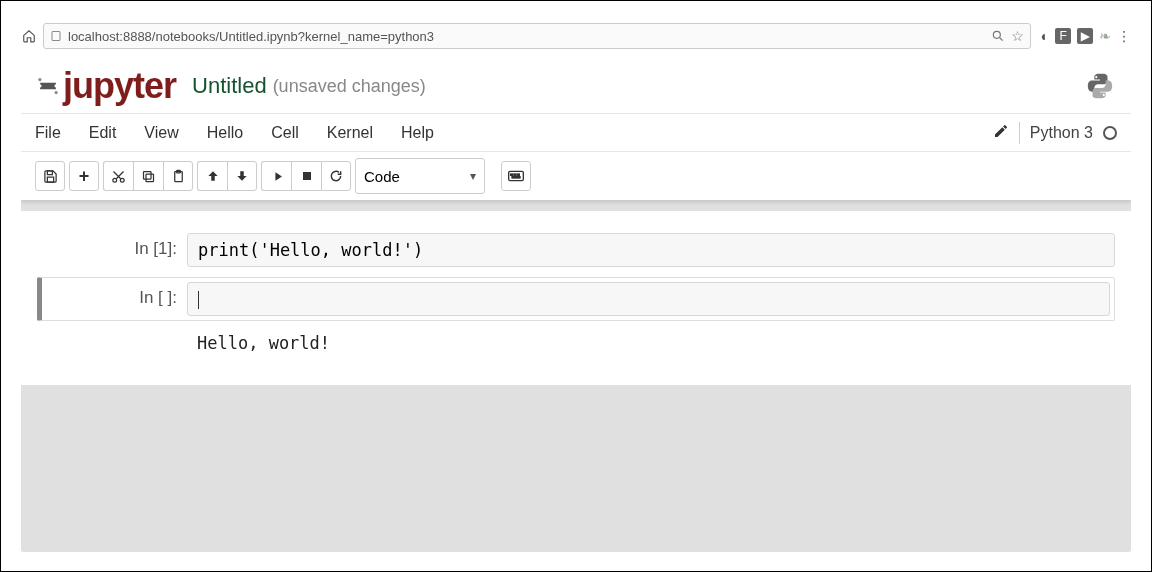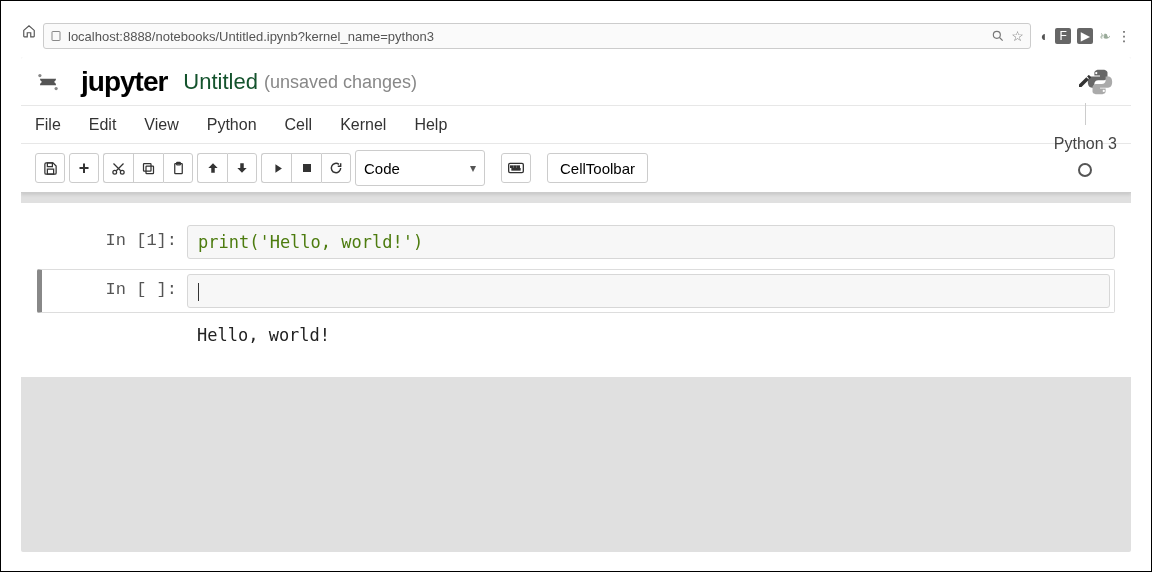--- a/index.html
+++ b/index.html
@@ -13,20 +13,21 @@
   .outer-frame {
     border: 1px solid #000;
     width: 1152px;
     height: 572px;
     padding: 18px 20px 20px 20px;
     background: #fff;
   }
   
   .browser-bar {
     display: flex;
+    align-items: center;
     gap: 6px;
     padding: 4px 0 8px 0;
   }
   .home-icon {
     width: 16px; height: 16px;
     display:flex; align-items:center; justify-content:center;
     color:#555;
   }
   .url-bar {
     flex: 1;
@@ -64,24 +65,24 @@
   .notebook-inner {
     background: #fff;
     border-bottom: 1px solid #ccc;
     box-shadow: 0 2px 3px rgba(0,0,0,0.1);
   }
   .header-row {
     display:flex; align-items:center;
     padding: 8px 14px 6px 14px;
   }
   .jupyter-logo {
-    display:flex; align-items:center; gap:20px;
-    font-size: 28px; font-weight:700;
+    display:flex; align-items:center; gap:2px;
+    font-size: 36px; font-weight:700;
     letter-spacing:-1px;
-    color:#000000;
+    color:#7f1d1d;
   }
   .jupyter-logo .dot {
     width:26px;height:26px;display:flex;align-items:center;justify-content:center;
   }
   .nb-title {
     margin-left: 16px;
     font-size: 22px;
     color:#14532d;
   }
   .nb-status {
@@ -106,21 +107,20 @@
     justify-content:center;
   }
   .menubar .menu-item {
     margin-right: 28px;
     cursor:pointer;
   }
   .menubar .right {
     margin-left:auto;
     display:flex; align-items:center; gap:10px;
     color:#444;
-    flex-direction:column;
   }
   .kernel-ind {
     width:14px;height:14px;border:2px solid #555;border-radius:50%;
     display:inline-block;
   }
   .divider {
     width:1px;height:22px;background:#ccc;
   }
   
   .toolbar {
@@ -175,34 +175,34 @@
   }
   .cell {
     display:flex;
     align-items:flex-start;
     margin-bottom:6px;
   }
   .cell .prompt {
     width: 150px;
     text-align:right;
     padding: 6px 10px 0 0;
-    font-family: Liberation Mono, monospace;
+    font-family: Liberation Sans, sans-serif;
     font-size:17px;
     color:#555;
     flex:none;
   }
   .cell .input-box {
     flex:1;
     border:1px solid #d7d7d7;
     background:#f7f7f7;
     border-radius:3px;
     padding:6px 10px;
     font-family: "Menlo","Consolas","DejaVu Sans Mono",monospace;
     font-size:17px;
-    color:#4d7c0f;
+    color:#000000;
     min-height:28px;
   }
   .output-row .prompt { visibility:hidden; }
   .output-row .out-text {
     flex:1;
     padding:6px 10px;
     font-family: "Menlo","Consolas","DejaVu Sans Mono",monospace;
     font-size:17px;
     color:#222;
   }
@@ -276,21 +276,21 @@
               <path d="M17 29c5 0 5-3 5-3v-3h-6v-1h9s4 0 4-6-4-6-4-6h-3v4s0 4-4 4h-6s-4 0-4 4v4s0 3 5 3h4z" fill="#aaa"></path>
               <circle cx="20" cy="25.5" r="1.2" fill="#fff"></circle>
             </svg>
         </div>
       </div>
 
       <div class="menubar">
         <span class="menu-item">File</span>
         <span class="menu-item">Edit</span>
         <span class="menu-item">View</span>
-        <span class="menu-item">Python</span>
+        <span class="menu-item">Hello</span>
         <span class="menu-item">Cell</span>
         <span class="menu-item">Kernel</span>
         <span class="menu-item">Help</span>
         <div class="right">
           <span>
             <svg width="16" height="16" viewBox="0 0 24 24" fill="#333">
                 <path d="M3 17.25V21h3.75l11-11-3.75-3.75-11 11zM20.71 7.04a1 1 0 0 0 0-1.41l-2.34-2.34a1 1 0 0 0-1.41 0l-1.83 1.83 3.75 3.75 1.83-1.83z"></path>
               </svg>
           </span>
           <span class="divider"></span>
@@ -366,23 +366,20 @@
         <div class="tb-btn">
           <svg width="16" height="12" viewBox="0 0 24 16" fill="none" stroke="#333" stroke-width="2">
               <rect x="1" y="1" width="22" height="14" rx="2"></rect>
               <rect x="4" y="5" width="3" height="2" fill="#333"></rect>
               <rect x="9" y="5" width="3" height="2" fill="#333"></rect>
               <rect x="14" y="5" width="3" height="2" fill="#333"></rect>
               <rect x="6" y="9" width="12" height="2" fill="#333"></rect>
             </svg>
         </div>
         <div style="width:8px"></div>
-        <div class="tb-text-btn">
-          <span>CellToolbar</span>
-        </div>
       </div>
     </div>
 
     <div class="cells-container">
 
       <div class="cell">
         <div class="prompt">In [1]:</div>
         <div class="input-box">print('Hello, world!')</div>
       </div>
       <div class="cell selected" style="margin-top:10px">

